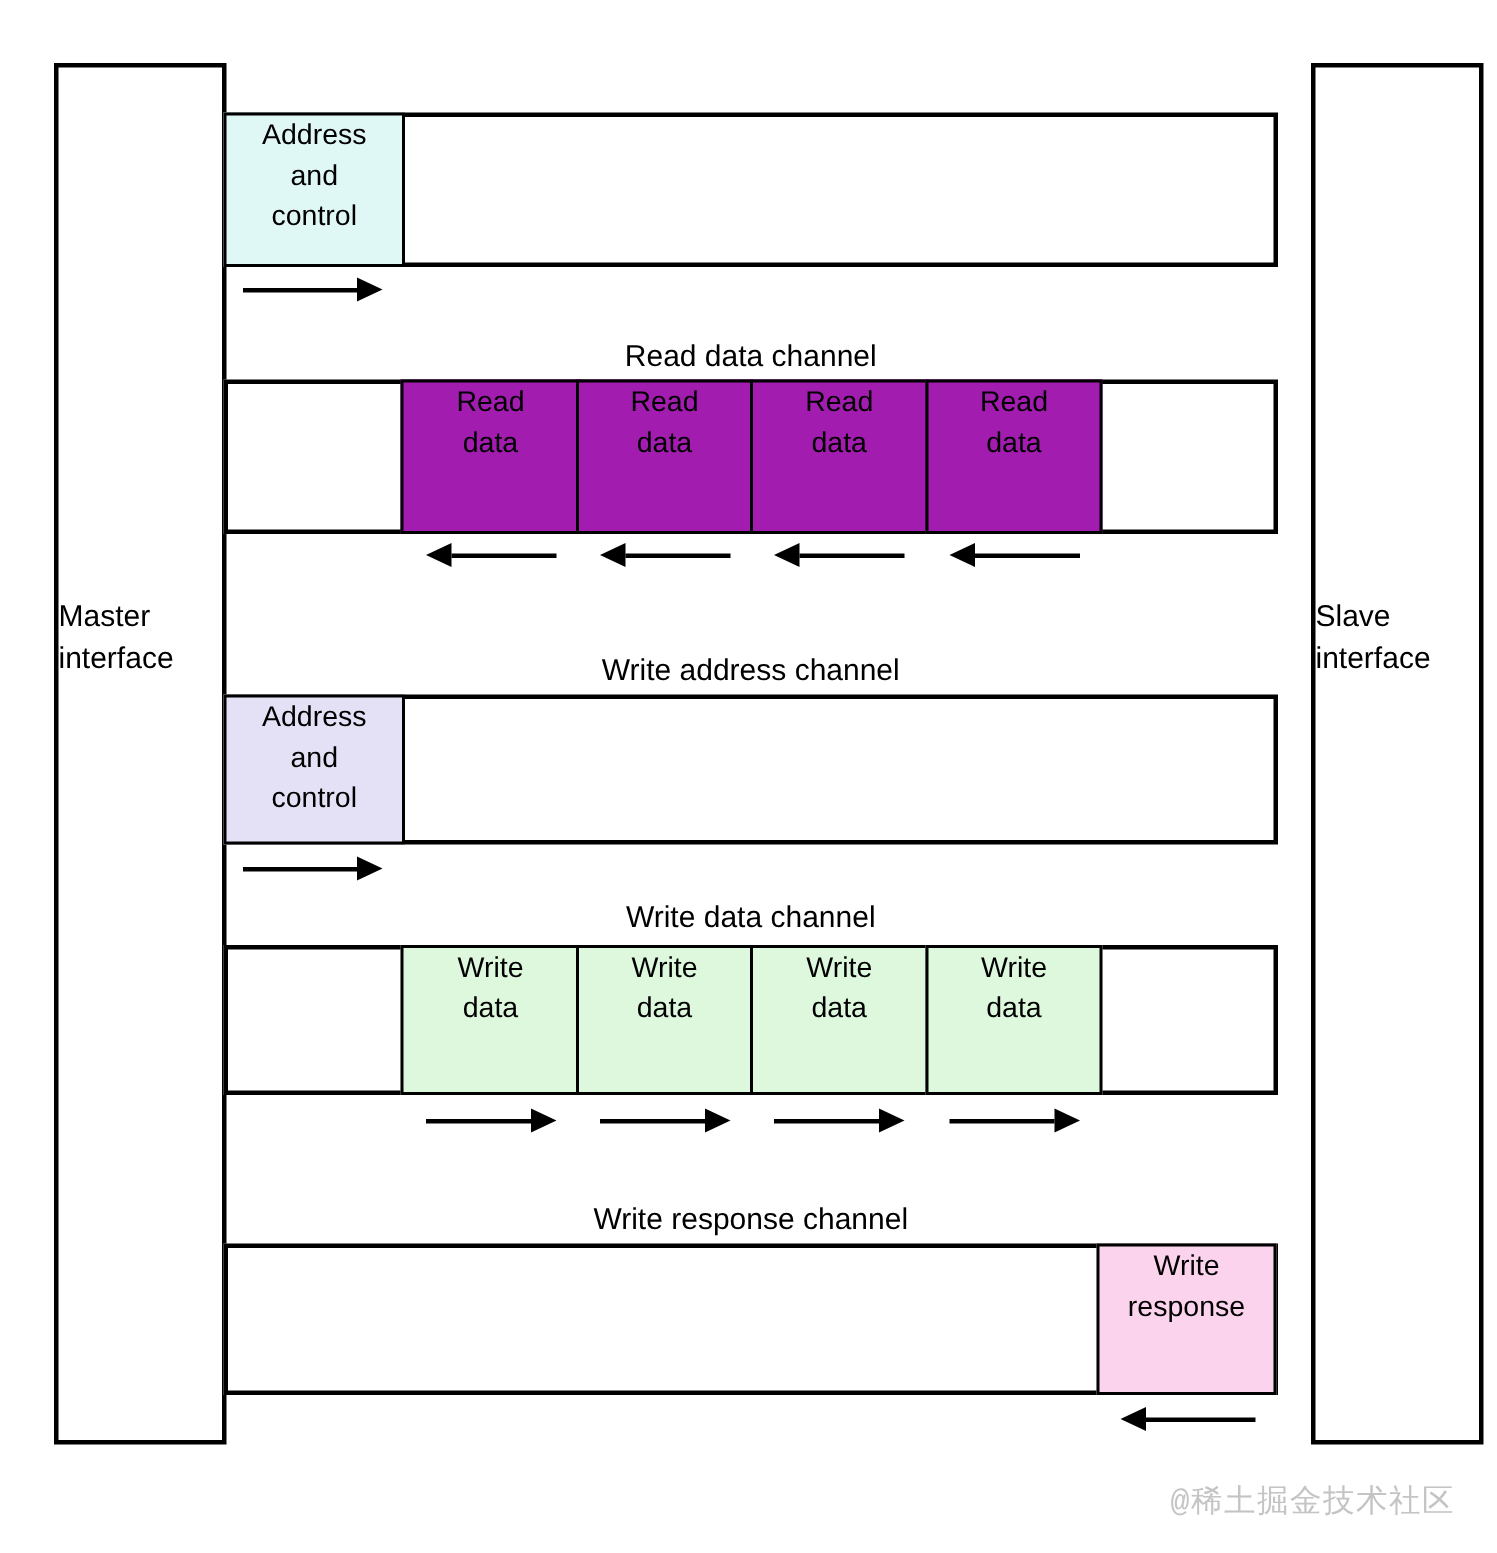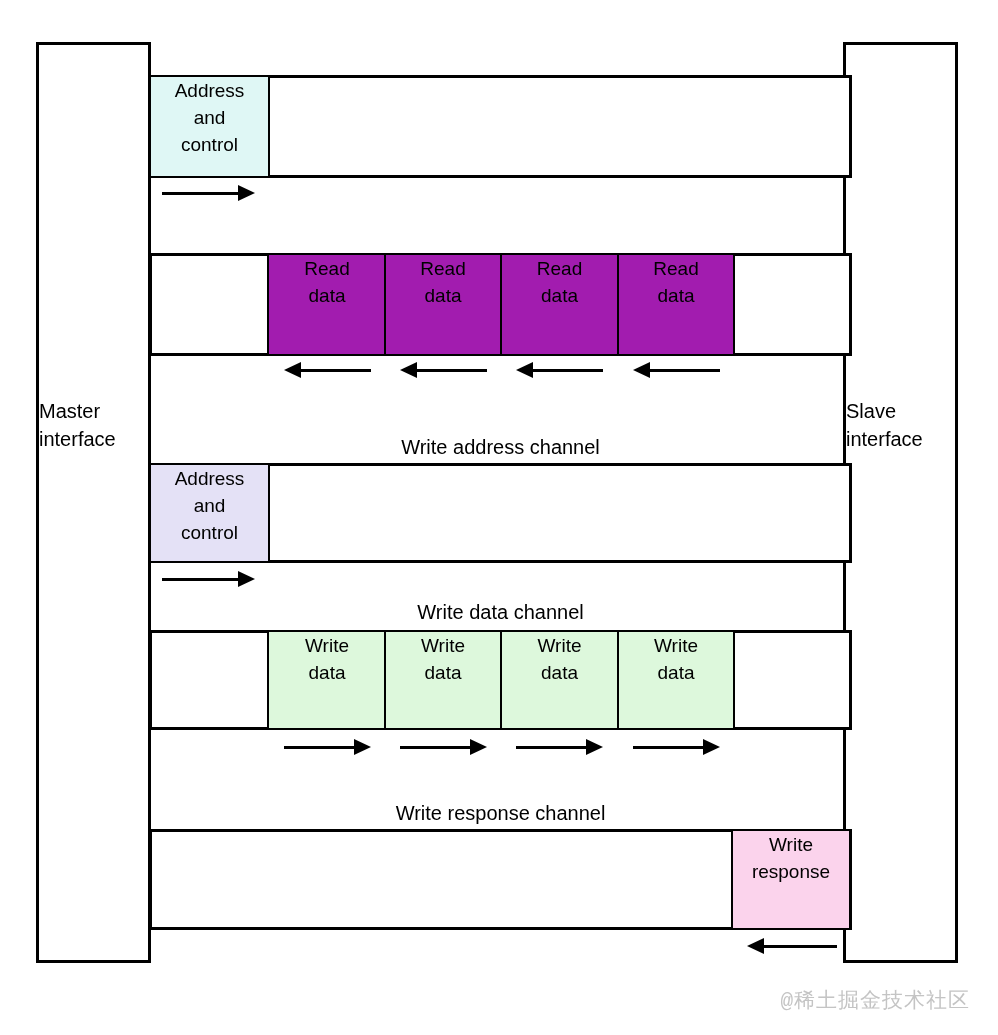--- a/index.html
+++ b/index.html
@@ -15,21 +15,21 @@
   .iface {
     position: absolute;
     top: 42px;
     height: 921px;
     width: 115px;
     border: 3px solid #000;
     box-sizing: border-box;
     background: #ffffff;
   }
   .iface.master { left: 36px; }
-  .iface.slave  { left: 843px; }
+  .iface.slave  { left: 874px; }
   .iface-label {
     position: absolute;
     left: 0; right: 0;
     top: 352px;
     text-align: left;
     font-size: 20px;
     line-height: 28px;
     white-space: pre-line;
   }
   .ch-title {
@@ -104,20 +104,21 @@
   <div class="cbox c-cyan" style="left:149px;top:75px;width:121px;height:103px">
     <span>Address
 and
 control</span>
   </div>
   <div class="arrow right" style="left:162px;top:185px;width:93px">
     <span class="shaft"></span>
       <span class="head"></span>
   </div>
 
+  <div class="ch-title" style="top:226px">Read data channel</div>
   <div class="ch-box" style="top:253px;height:103px"></div>
   <div class="cbox c-peach" style="left:267px;top:253px;width:120px;height:103px">
     <span>Read
 data</span>
   </div>
   <div class="cbox c-peach" style="left:384px;top:253px;width:118px;height:103px">
     <span>Read
 data</span>
   </div>
   <div class="cbox c-peach" style="left:500px;top:253px;width:119px;height:103px">

